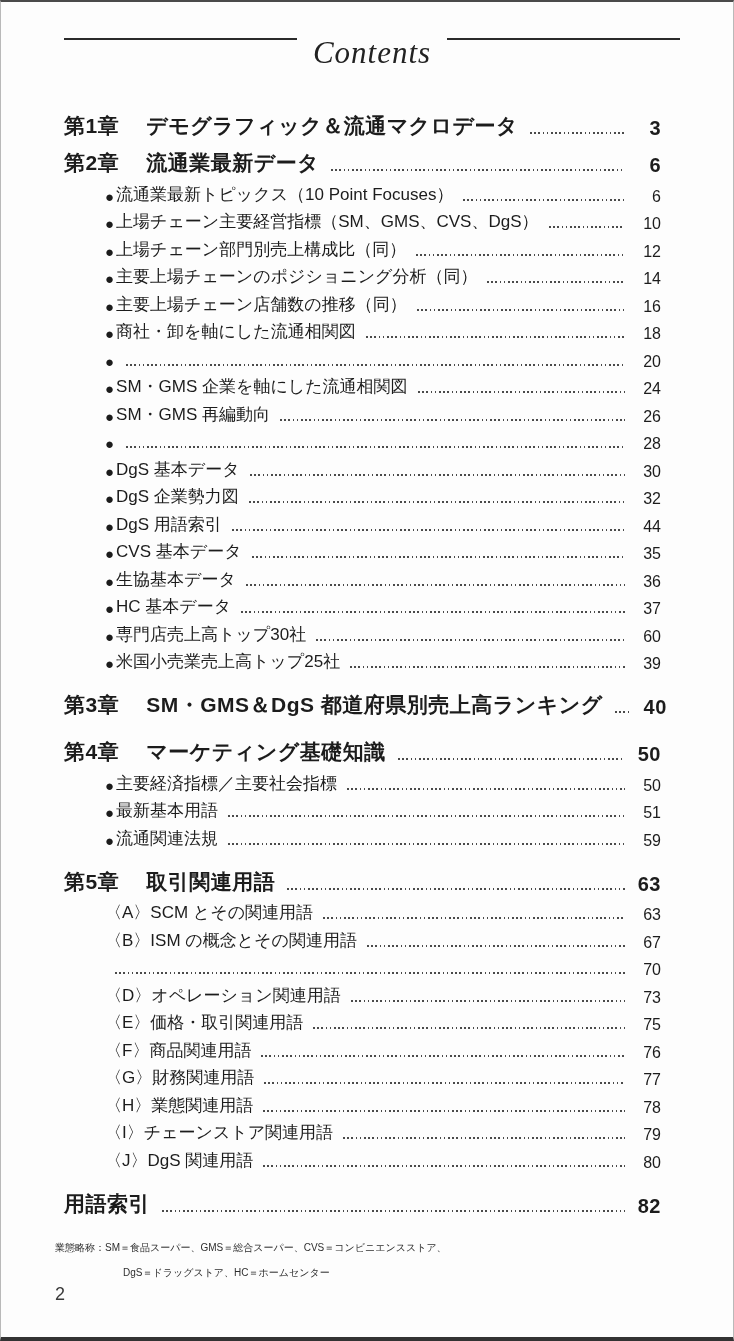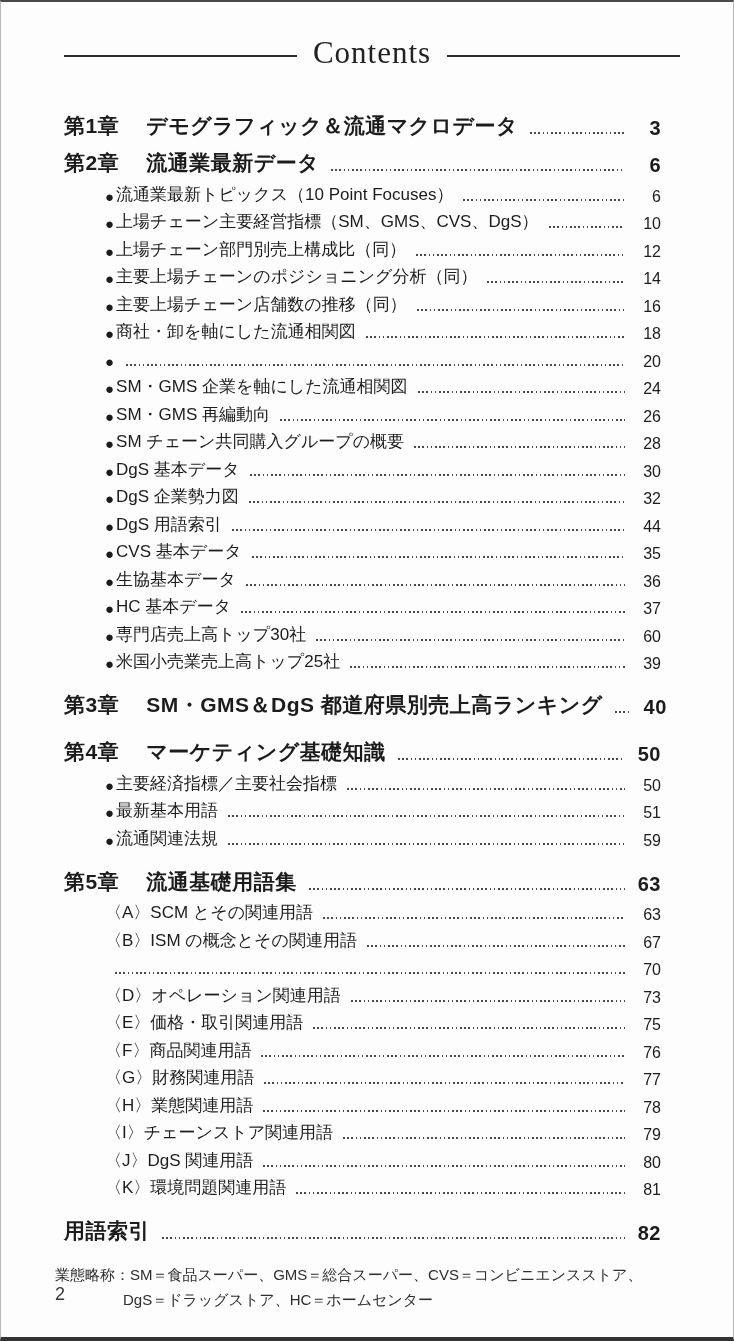--- a/index.html
+++ b/index.html
@@ -9,21 +9,21 @@
     font-family:"Liberation Sans","DejaVu Sans",sans-serif;color:#1c1c1c;
   }
   .scan-frame{
     position:absolute;inset:0;pointer-events:none;
     border-top:2px solid #4a4a4a;border-bottom:4px solid #333;
     border-left:1px solid #b9b9b9;border-right:1px solid #b9b9b9;
   }
   .inner{padding:38px 54px 0 64px;}
 
   
-  .contents-title{display:flex;align-items:center;height:36px;margin-bottom:2px;}
+  .contents-title{display:flex;align-items:flex-start;height:36px;margin-bottom:2px;font-style:italic;}
   .tline{flex:1;height:2px;background:#2b2b2b;}
   .ttext{
     font-family:"Liberation Serif","DejaVu Serif",serif;
     font-size:31px;color:#222;padding:0 16px;letter-spacing:1px;
     transform:translateY(-3px);
   }
 
   
   .toc{padding-right:19px;margin-top:34px;}
   .row{display:flex;align-items:flex-end;box-sizing:border-box;}
@@ -41,21 +41,21 @@
   .leader{
     flex:1;height:1.6px;margin:0 6px 5px 10px;min-width:16px;
     background:repeating-linear-gradient(to right,#4a4a4a 0 1.6px,transparent 1.6px 4.2px);
   }
   .row.chapter .leader,.row.index .leader{margin-bottom:6px;margin-left:12px;}
   .pagenum{min-width:30px;text-align:right;white-space:nowrap;font-size:16px;}
   .row.chapter .pagenum,.row.index .pagenum{font-size:20px;}
 
   
   .footnote{
-    margin:12px 0 0 -9px;font-size:15px;line-height:25px;color:#2e2e2e;
+    margin:12px 0 0 -9px;font-size:10px;line-height:25px;color:#2e2e2e;
   }
   .fline2{padding-left:68px;}
 
   
   .folio{
     position:absolute;left:55px;bottom:36px;font-size:18px;color:#3a3a3a;
   }
 </style>
 </head>
 <body>
@@ -131,21 +131,20 @@
           <span class="pagenum">24</span>
         </div>
         <div class="row item">
           <span class="bullet">●</span>
           <span class="label">SM・GMS 再編動向</span>
           <span class="leader"></span>
           <span class="pagenum">26</span>
         </div>
         <div class="row item">
           <span class="bullet">●</span>
-          <span class="label">SM チェーン共同購入グループの概要</span>
           <span class="leader"></span>
           <span class="pagenum">28</span>
         </div>
         <div class="row item">
           <span class="bullet">●</span>
           <span class="label">DgS 基本データ</span>
           <span class="leader"></span>
           <span class="pagenum">30</span>
         </div>
         <div class="row item">
@@ -215,21 +214,21 @@
           <span class="pagenum">51</span>
         </div>
         <div class="row item">
           <span class="bullet">●</span>
           <span class="label">流通関連法規</span>
           <span class="leader"></span>
           <span class="pagenum">59</span>
         </div>
         <div class="row chapter gap">
           <span class="ch-num">第5章</span>
-          <span class="label">流通基礎用語集</span>
+          <span class="label">取引関連用語</span>
           <span class="leader"></span>
           <span class="pagenum">63</span>
         </div>
         <div class="row term">
           <span class="label">〈A〉SCM とその関連用語</span>
           <span class="leader"></span>
           <span class="pagenum">63</span>
         </div>
         <div class="row term">
           <span class="label">〈B〉ISM の概念とその関連用語</span>
@@ -267,25 +266,20 @@
         </div>
         <div class="row term">
           <span class="label">〈I〉チェーンストア関連用語</span>
           <span class="leader"></span>
           <span class="pagenum">79</span>
         </div>
         <div class="row term">
           <span class="label">〈J〉DgS 関連用語</span>
           <span class="leader"></span>
           <span class="pagenum">80</span>
-        </div>
-        <div class="row term">
-          <span class="label">〈K〉環境問題関連用語</span>
-          <span class="leader"></span>
-          <span class="pagenum">81</span>
         </div>
         <div class="row index gap">
           <span class="label">用語索引</span>
           <span class="leader"></span>
           <span class="pagenum">82</span>
         </div>
       </div>
 
     <div class="footnote">
       <div>業態略称：SM＝食品スーパー、GMS＝総合スーパー、CVS＝コンビニエンスストア、</div>

